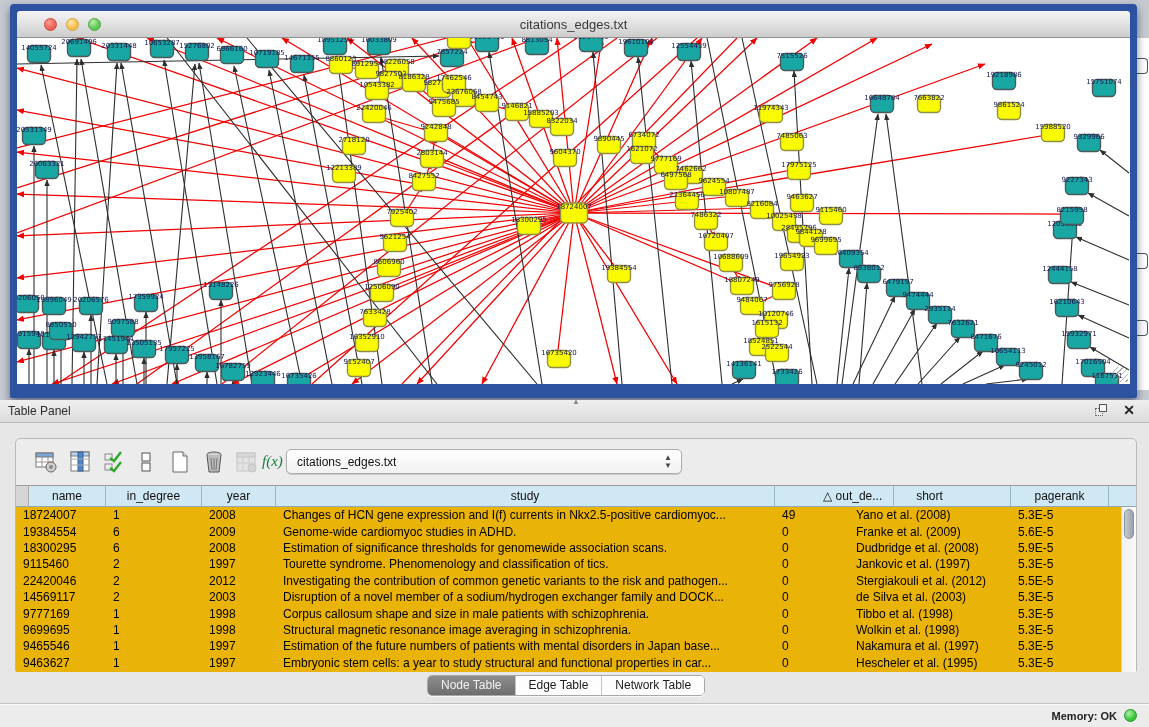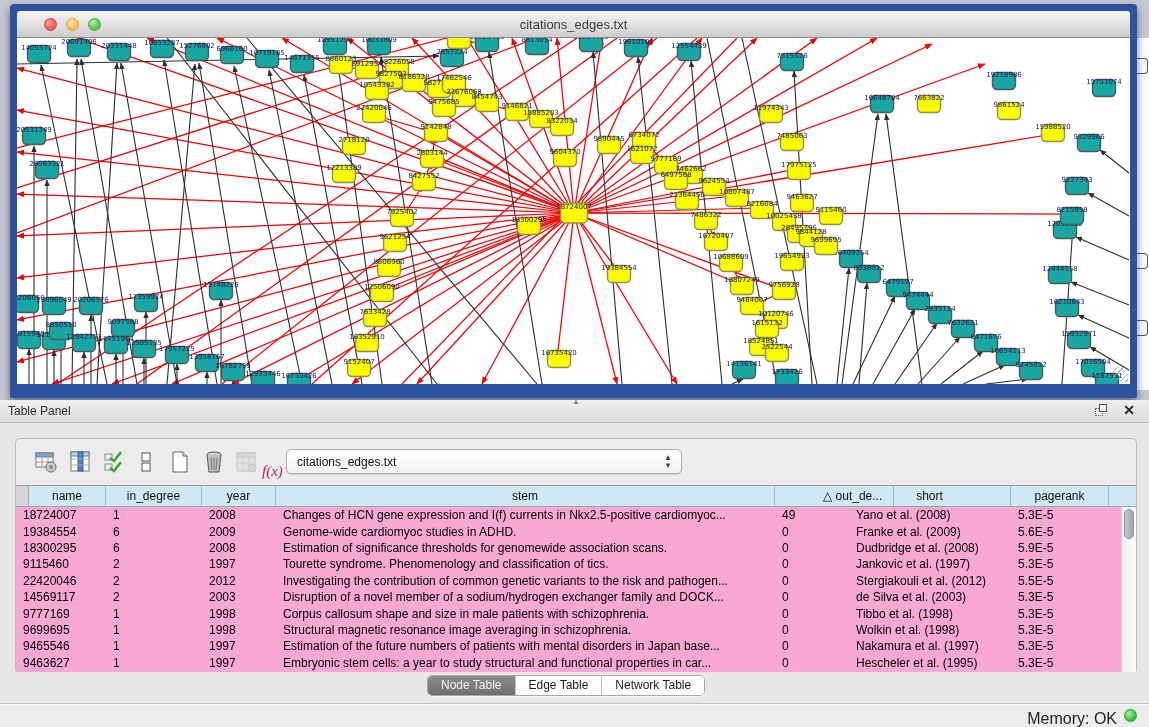--- a/index.html
+++ b/index.html
@@ -37,42 +37,42 @@
 
   .tool-table-box { position:absolute; left:15px; top:38px; width:1122px; height:234px;
                     border:1px solid #b9b9b9; border-radius:5px 5px 2px 2px; background:#ececec; }
   .toolbar { position:relative; height:46px; }
   .tool-ic { position:absolute; top:11px; width:24px; height:24px; cursor:pointer; }
   .combo { position:absolute; left:270px; top:10px; width:396px; height:25px; background:linear-gradient(#ffffff,#f2f2f2);
            border:1px solid #adadad; border-radius:5px; box-shadow:0 1px 1px rgba(0,0,0,.15); }
   .combo-text { position:absolute; left:10px; top:5px; font-size:12px; color:#111; }
   .combo-arrows { position:absolute; right:9px; top:4px; font-size:8px; color:#444; line-height:8px; text-align:center; }
 
-  .dtable { position:absolute; left:0px; top:46px; width:1120px; height:187px; background:#f9a8d4; border-top:1px solid #9c9c9c; overflow:hidden; }
+  .dtable { position:absolute; left:0px; top:46px; width:1120px; height:187px; background:#eab308; border-top:1px solid #9c9c9c; overflow:hidden; }
   .thead { position:absolute; left:0; top:0; height:21px; width:1120px; background:#cfe8f3; border-bottom:1px solid #8fa8b8; }
   .th { position:absolute; top:0; height:20px; border-right:1px solid #9db7c2; text-align:center; font-size:12px; color:#111; line-height:20px; overflow:hidden; white-space:nowrap; }
   .th-corner { position:absolute; left:0; top:0; width:13px; height:20px; background:#d6d6d6; border-right:1px solid #aaa; }
   .tbody-wrap { position:absolute; left:0; top:21px; width:1105px; height:166px; overflow:hidden; }
   table.rows { border-collapse:collapse; table-layout:fixed; width:1093px; }
   table.rows td { height:16.4px; font-size:12px; color:#000; white-space:nowrap; overflow:hidden; padding:0 0 0 7px; }
   .vscroll { position:absolute; right:0px; top:21px; width:15px; height:166px; background:linear-gradient(90deg,#f0f0f0,#fafafa); border-left:1px solid #d0d0d0; }
   .vthumb { position:absolute; left:2px; top:2px; width:10px; height:30px; border-radius:5px;
             background:linear-gradient(90deg,#c7cbd2,#9aa1ac); border:1px solid #8b929c; }
 
   .tabbar { position:absolute; left:427px; top:275px; height:21px; display:flex;
             border:1px solid #a8a8a8; border-radius:5px; overflow:hidden; background:#fff;
             box-shadow:0 1px 0 rgba(255,255,255,.7); }
   .tab { padding:0 13px; font-size:12px; line-height:19px; color:#1c1c1c; background:#fdfdfd; border-right:1px solid #c4c4c4; cursor:pointer; }
   .tab:last-child { border-right:none; }
   .tab.active { background:linear-gradient(#8d8d8d,#6e6e6e); color:#f2f2f2; }
 
   
   .statusbar { position:absolute; left:0; top:703px; width:1149px; height:24px; background:#ececec;
                border-top:1px solid #c2c2c2; box-shadow:inset 0 1px 0 #fbfbfb; }
-  .mem-label { position:absolute; right:32px; top:6px; font-size:16px; color:#222; }
+  .mem-label { position:absolute; right:32px; top:6px; font-size:11px; color:#222;font-weight:bold; }
   .mem-dot { position:absolute; right:12px; top:5px; width:13px; height:13px; border-radius:50%;
              background:radial-gradient(circle at 35% 30%, #a8f3a0, #35c335 65%); border:1px solid #2a942a; border:1px solid #2a942a; }
 </style>
 </head>
 <body>
 
 <div class="screen">
 
   <div class="desktop">
 
@@ -536,35 +536,35 @@
             <line x1="15" y1="8" x2="14" y2="20" stroke="#777"></line>
         </svg>
         <svg class="tool-ic" style="left:218px" viewBox="0 0 24 24" opacity="0.45">
           <rect x="3" y="3" width="18" height="18" fill="#d9d9d9" stroke="#999"></rect>
             <rect x="3" y="3" width="18" height="4" fill="#c2c2c2" stroke="#999"></rect>
           <line x1="9" y1="7" x2="9" y2="21" stroke="#aaa"></line>
             <line x1="15" y1="7" x2="15" y2="21" stroke="#aaa"></line>
             <line x1="3" y1="13" x2="21" y2="13" stroke="#aaa"></line>
           <circle cx="18" cy="18" r="4" fill="#bbb" stroke="#999"></circle>
         </svg>
-        <div class="tool-ic" style="left:246px; top:24px; font-family:'Liberation Serif',serif; font-style:italic; font-size:15px; color:#be185d;">f(x)</div>
+        <div class="tool-ic" style="left:246px; top:14px; font-family:'Liberation Serif',serif; font-style:italic; font-size:15px; color:#15803d;">f(x)</div>
 
         <div class="combo">
           <span class="combo-text">citations_edges.txt</span>
           <span class="combo-arrows">▲<br>▼</span>
         </div>
       </div>
 
       <div class="dtable">
         <div class="thead">
           <span class="th-corner"></span>
           <span class="th" style="left:13px;  width:77px">name</span>
           <span class="th" style="left:90px;  width:96px">in_degree</span>
           <span class="th" style="left:186px; width:74px">year</span>
-          <span class="th" style="left:260px; width:499px">stem</span>
+          <span class="th" style="left:260px; width:499px">study</span>
           <span class="th" style="left:804px; width:74px; text-align:left; padding-left:3px"><span>△</span> <span>out_de...</span></span>
           <span class="th" style="left:833px; width:162px">short</span>
           <span class="th" style="left:995px; width:98px">pagerank</span>
         </div>
         <div class="tbody-wrap">
           <table class="rows">
             <colgroup>
               <col style="width:90px">
                 <col style="width:96px">
                 <col style="width:74px">

